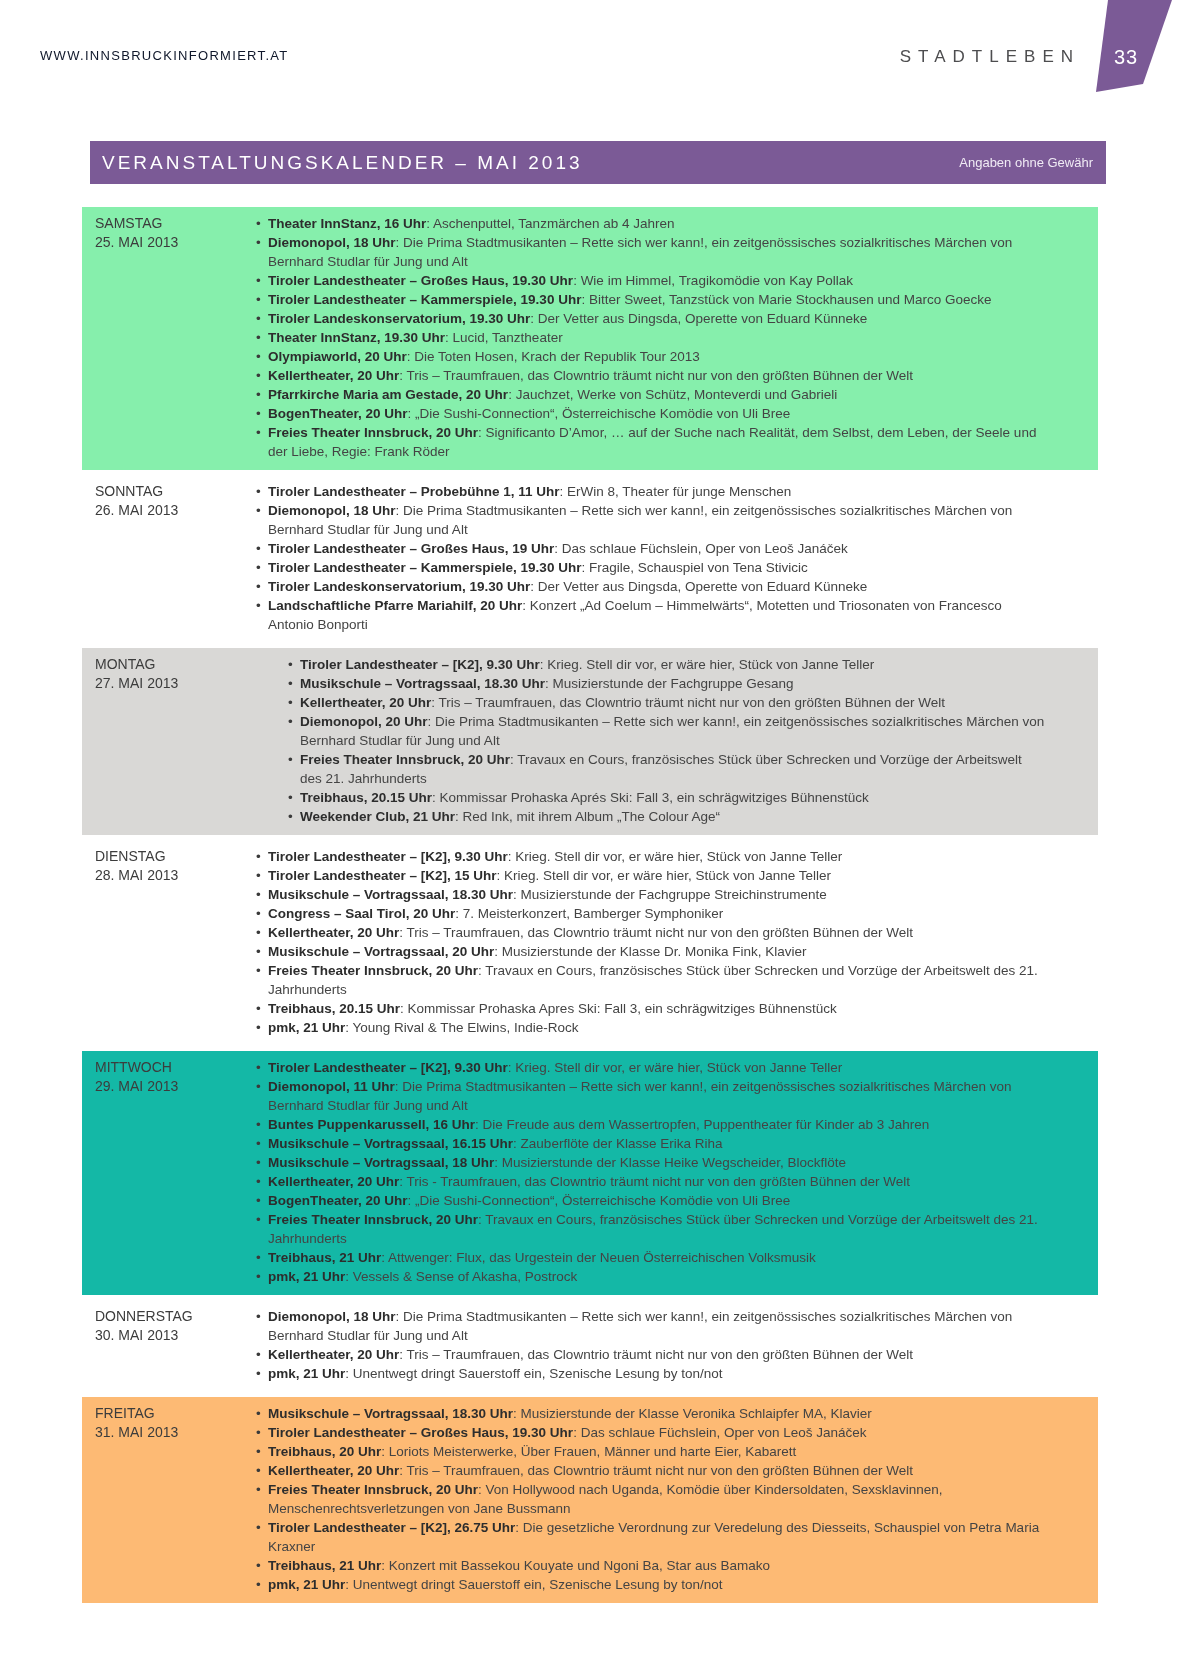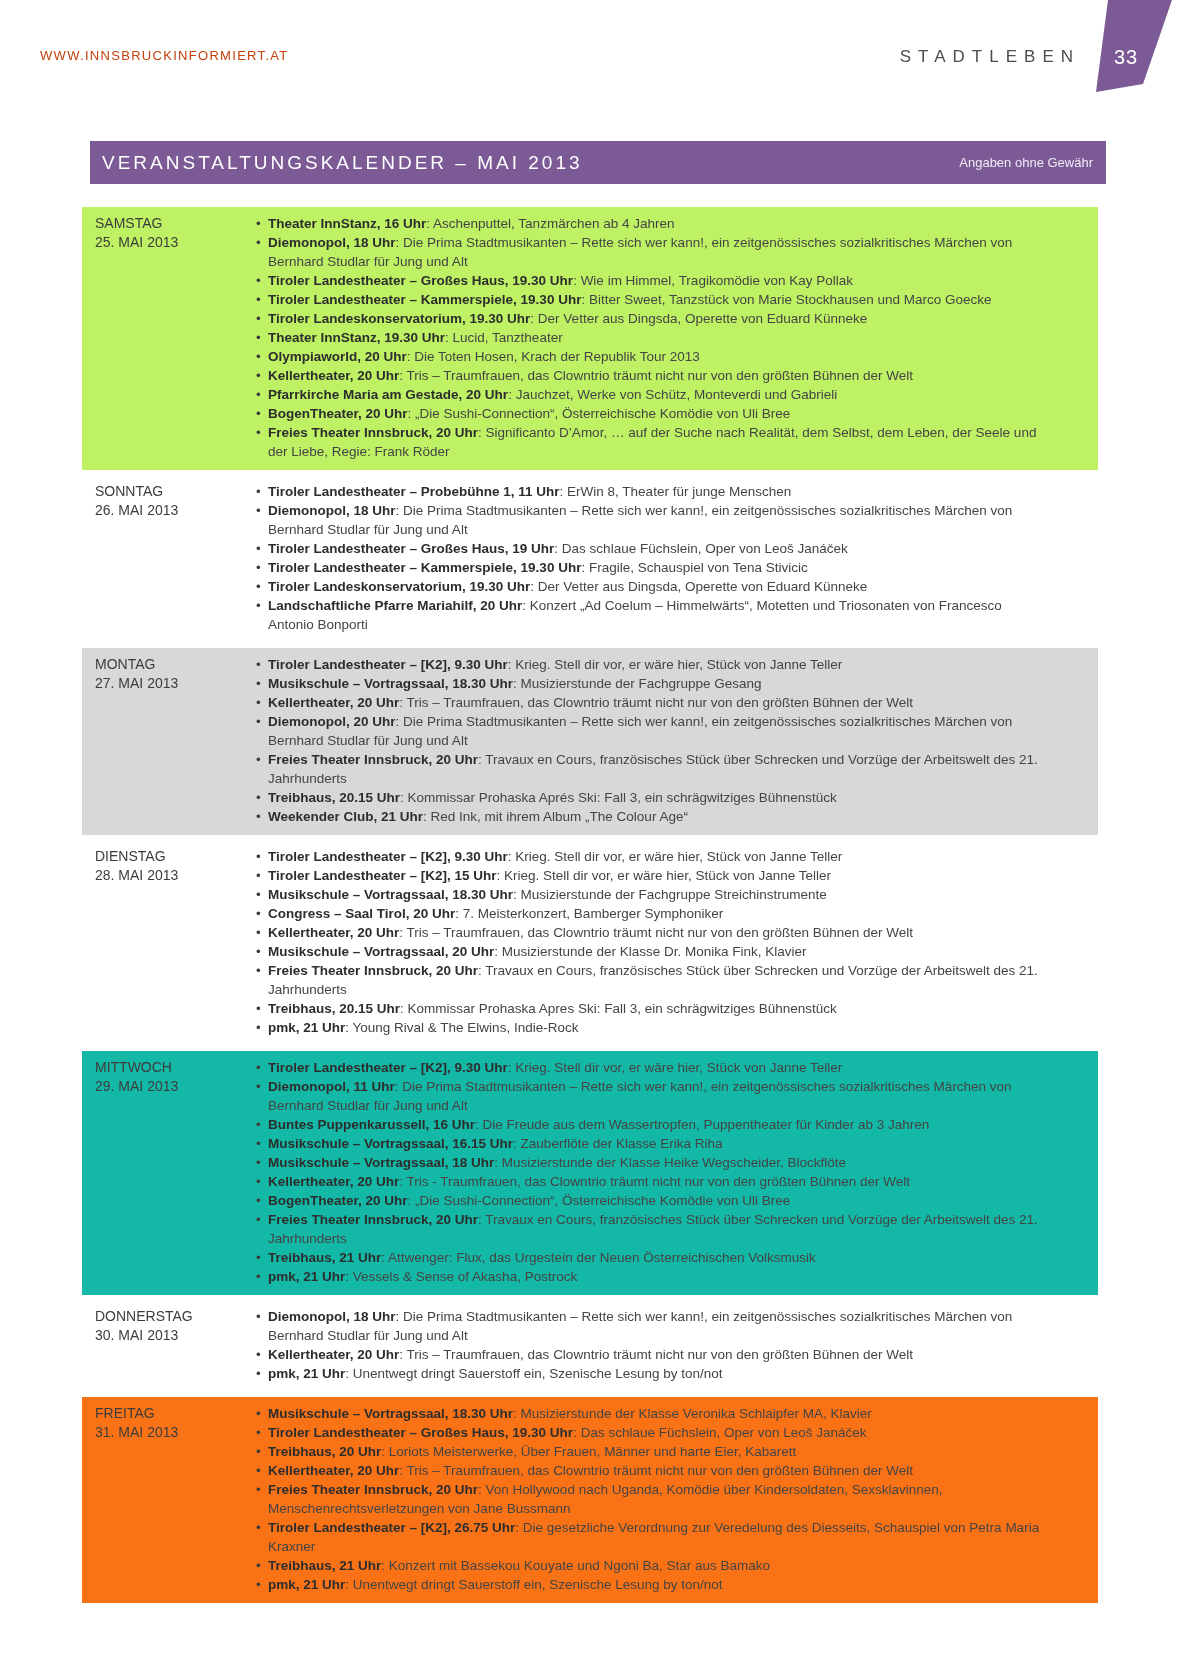--- a/index.html
+++ b/index.html
@@ -6,21 +6,21 @@
   body {
     width:1181px; height:1654px;
     background:#ffffff;
     font-family:"Liberation Sans", sans-serif;
     position:relative;
     overflow:hidden;
     -webkit-font-smoothing:antialiased;
   }
   .site-url {
     position:absolute; left:40px; top:48px;
-    font-size:13px; letter-spacing:1.3px; color:#c2410c;
+    font-size:13px; letter-spacing:1.3px; color:#0f172a;
   }
   .section-title {
     position:absolute; top:47px; right:101px;
     font-size:17px; letter-spacing:7px; color:#4d4d4f; font-weight:400;
   }
   .corner-tab { position:absolute; top:0; left:1094px; width:80px; height:95px; }
   .corner-tab text {
     font-family:"Liberation Sans", sans-serif;
     font-size:20px; fill:#ffffff; letter-spacing:1px;
   }
@@ -61,21 +61,21 @@
   <polygon points="14,0 78,0 49,84 2,92" fill="#7b5a96"></polygon>
   <text x="20" y="64">33</text>
 </svg>
 
 <div class="banner" style="background:#7b5a96;">
   <span class="banner-title">VERANSTALTUNGSKALENDER – MAI 2013</span>
   <span class="banner-note">Angaben ohne Gewähr</span>
 </div>
 
 <div class="days">
-  <section class="day shaded" style="background: #bef264;">
+  <section class="day shaded" style="background: #86efac;">
     <div class="day-col">
       <div>SAMSTAG</div>
       <div>25. MAI 2013</div>
     </div>
     <div class="events-col">
       <ul class="event-list">
           <li class="event"><b>Theater InnStanz, 16 Uhr</b>: Aschenputtel, Tanzmärchen ab 4 Jahren</li>
           <li class="event"><b>Diemonopol, 18 Uhr</b>: Die Prima Stadtmusikanten – Rette sich wer kann!, ein zeitgenössisches sozialkritisches Märchen von Bernhard Studlar für Jung und Alt</li>
           <li class="event"><b>Tiroler Landestheater – Großes Haus, 19.30 Uhr</b>: Wie im Himmel, Tragikomödie von Kay Pollak</li>
           <li class="event"><b>Tiroler Landestheater – Kammerspiele, 19.30 Uhr</b>: Bitter Sweet, Tanzstück von Marie Stockhausen und Marco Goecke</li>
@@ -100,21 +100,21 @@
           <li class="event"><b>Tiroler Landestheater – Probebühne 1, 11 Uhr</b>: ErWin 8, Theater für junge Menschen</li>
           <li class="event"><b>Diemonopol, 18 Uhr</b>: Die Prima Stadtmusikanten – Rette sich wer kann!, ein zeitgenössisches sozialkritisches Märchen von Bernhard Studlar für Jung und Alt</li>
           <li class="event"><b>Tiroler Landestheater – Großes Haus, 19 Uhr</b>: Das schlaue Füchslein, Oper von Leoš Janáček</li>
           <li class="event"><b>Tiroler Landestheater – Kammerspiele, 19.30 Uhr</b>: Fragile, Schauspiel von Tena Stivicic</li>
           <li class="event"><b>Tiroler Landeskonservatorium, 19.30 Uhr</b>: Der Vetter aus Dingsda, Operette von Eduard Künneke</li>
           <li class="event"><b>Landschaftliche Pfarre Mariahilf, 20 Uhr</b>: Konzert „Ad Coelum – Himmelwärts“, Motetten und Triosonaten von Francesco Antonio Bonporti</li>
         </ul>
     </div>
   </section>
 
-  <section class="day shaded" style="background: rgb(217, 216, 214);">
+  <section class="day shaded" style="background: rgb(217, 216, 214); gap: 32px;">
     <div class="day-col">
       <div>MONTAG</div>
       <div>27. MAI 2013</div>
     </div>
     <div class="events-col">
       <ul class="event-list">
           <li class="event"><b>Tiroler Landestheater – [K2], 9.30 Uhr</b>: Krieg. Stell dir vor, er wäre hier, Stück von Janne Teller</li>
           <li class="event"><b>Musikschule – Vortragssaal, 18.30 Uhr</b>: Musizierstunde der Fachgruppe Gesang</li>
           <li class="event"><b>Kellertheater, 20 Uhr</b>: Tris – Traumfrauen, das Clowntrio träumt nicht nur von den größten Bühnen der Welt</li>
           <li class="event"><b>Diemonopol, 20 Uhr</b>: Die Prima Stadtmusikanten – Rette sich wer kann!, ein zeitgenössisches sozialkritisches Märchen von Bernhard Studlar für Jung und Alt</li>
@@ -173,21 +173,21 @@
     </div>
     <div class="events-col">
       <ul class="event-list">
           <li class="event"><b>Diemonopol, 18 Uhr</b>: Die Prima Stadtmusikanten – Rette sich wer kann!, ein zeitgenössisches sozialkritisches Märchen von Bernhard Studlar für Jung und Alt</li>
           <li class="event"><b>Kellertheater, 20 Uhr</b>: Tris – Traumfrauen, das Clowntrio träumt nicht nur von den größten Bühnen der Welt</li>
           <li class="event"><b>pmk, 21 Uhr</b>: Unentwegt dringt Sauerstoff ein, Szenische Lesung by ton/not</li>
         </ul>
     </div>
   </section>
 
-  <section class="day shaded" style="background: #f97316;">
+  <section class="day shaded" style="background: #fdba74;">
     <div class="day-col">
       <div>FREITAG</div>
       <div>31. MAI 2013</div>
     </div>
     <div class="events-col">
       <ul class="event-list">
           <li class="event"><b>Musikschule – Vortragssaal, 18.30 Uhr</b>: Musizierstunde der Klasse Veronika Schlaipfer MA, Klavier</li>
           <li class="event"><b>Tiroler Landestheater – Großes Haus, 19.30 Uhr</b>: Das schlaue Füchslein, Oper von Leoš Janáček</li>
           <li class="event"><b>Treibhaus, 20 Uhr</b>: Loriots Meisterwerke, Über Frauen, Männer und harte Eier, Kabarett</li>
           <li class="event"><b>Kellertheater, 20 Uhr</b>: Tris – Traumfrauen, das Clowntrio träumt nicht nur von den größten Bühnen der Welt</li>

